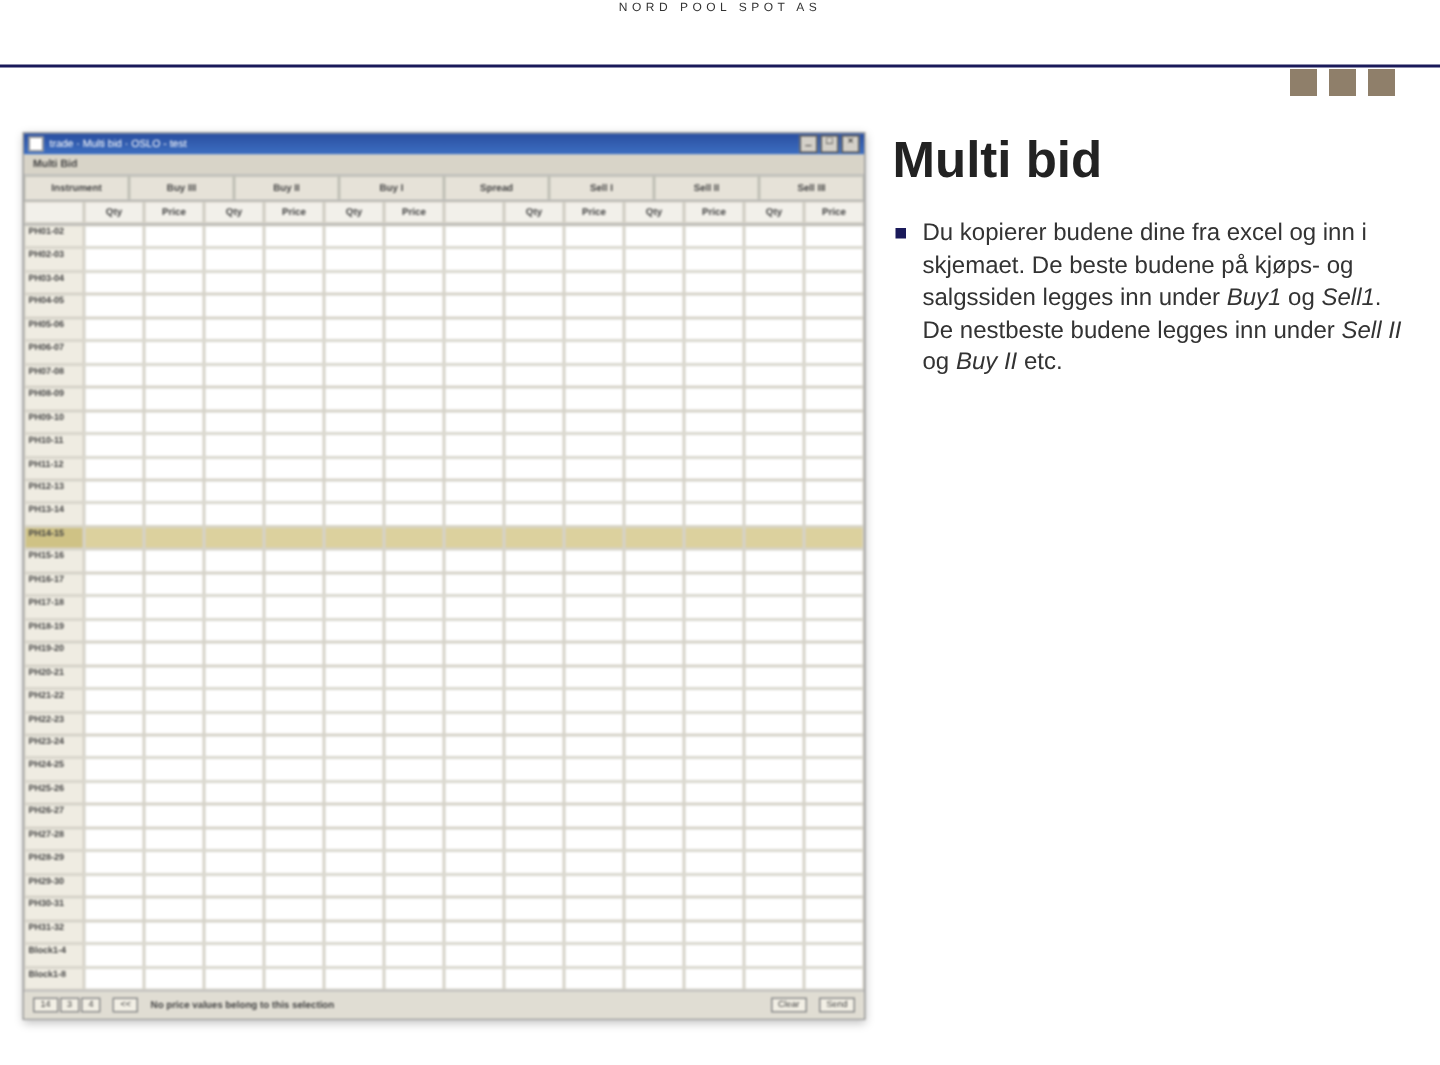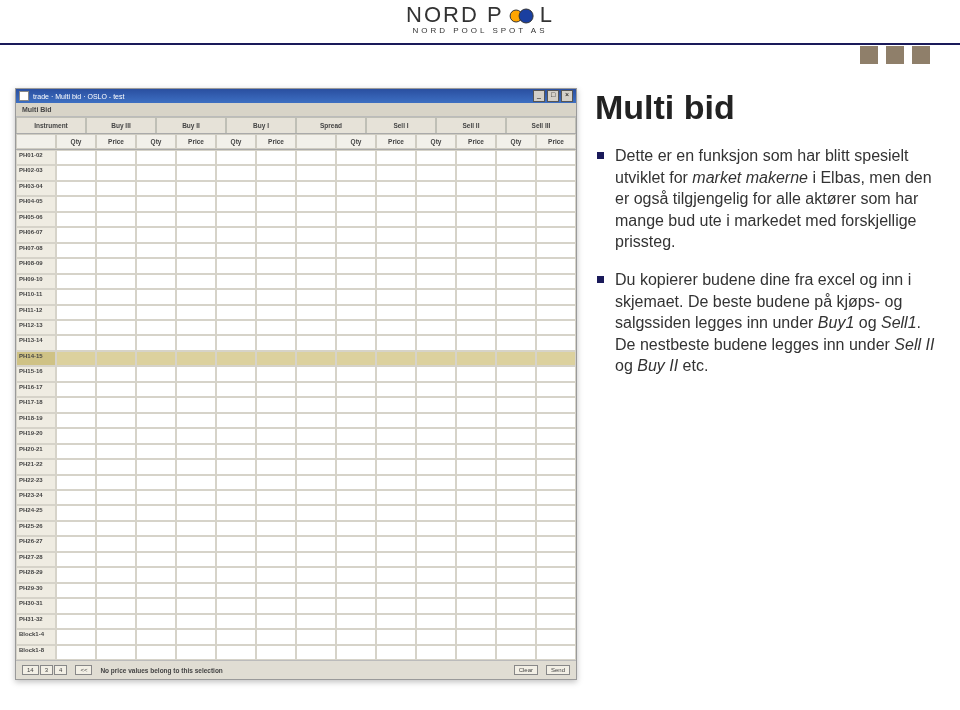--- a/index.html
+++ b/index.html
@@ -197,26 +197,20 @@
     background: #1a1a5a;
   }
   .em { font-style: italic; }
 </style>
 </head>
 <body>
 
 <div class="header-rule"></div>
 
 <div class="logo-wrap">
-  <div class="logo-text">
-    NORD P<span class="logo-circles"><svg width="30" height="16" viewBox="0 0 30 16">
-          <circle cx="8" cy="8" r="6" fill="orange" stroke="#333" stroke-width="1"></circle>
-          <circle cx="18" cy="8" r="7" fill="#1a3fa0" stroke="#333" stroke-width="1"></circle>
-        </svg></span>L
-  </div>
   <div class="logo-sub">NORD POOL SPOT AS</div>
 </div>
 
 <div class="squares">
   <div class="sq"></div>
   <div class="sq"></div>
   <div class="sq"></div>
 </div>
 
 <div class="app-window">
@@ -798,19 +792,16 @@
     <div class="fmsg">No price values belong to this selection</div>
     <div class="fbtn">Clear</div>
     <div class="fbtn">Send</div>
   </div>
 </div>
 
 <div class="content">
   <h1 class="title">Multi bid</h1>
   <ul class="bullets">
     <li>
-      <span>Dette er en funksjon som har blitt spesielt utviklet for </span><span class="em">market makerne</span><span> i Elbas, men den er også tilgjengelig for alle aktører som har mange bud ute i markedet med forskjellige prissteg.</span>
-    </li>
-    <li>
       <span>Du kopierer budene dine fra excel og inn i skjemaet. De beste budene på kjøps- og salgssiden legges inn under </span><span class="em">Buy1</span><span> og </span><span class="em">Sell1</span><span>. De nestbeste budene legges inn under </span><span class="em">Sell II</span><span> og </span><span class="em">Buy II</span><span> etc.</span>
     </li>
   </ul>
 </div>
 
 </body></html>

